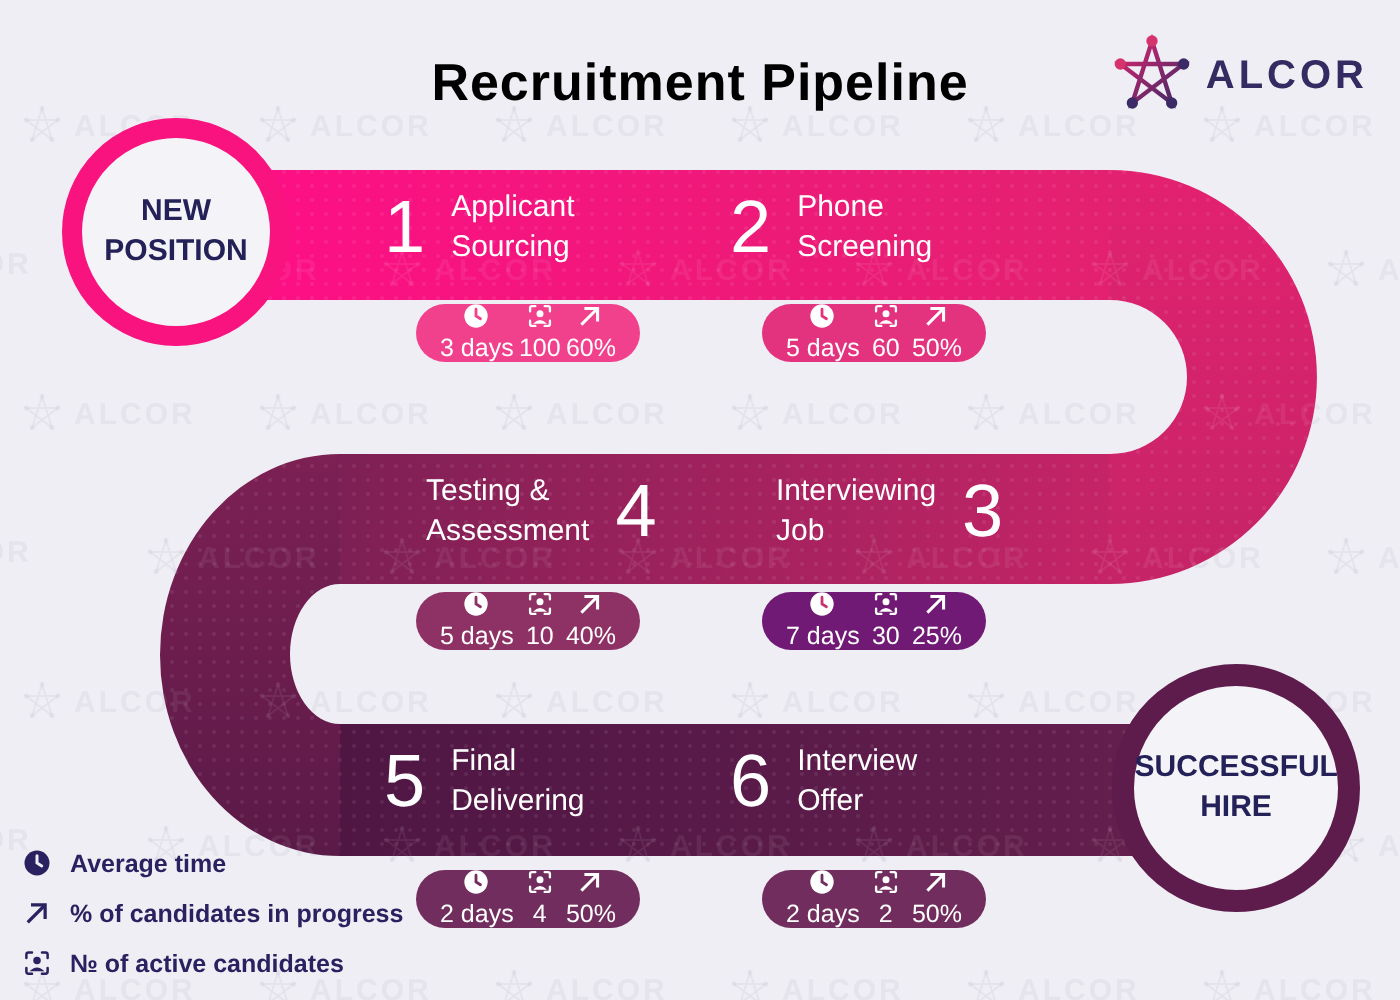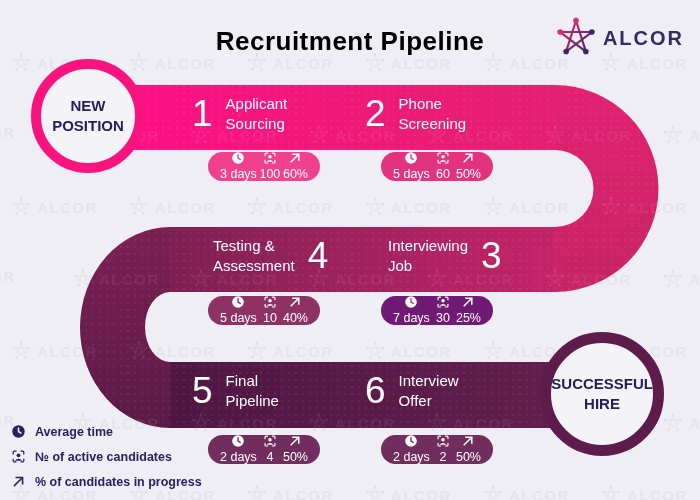--- a/index.html
+++ b/index.html
@@ -17,21 +17,21 @@
          font-size:26px;font-weight:bold;color:#000000;letter-spacing:.5px;}
   .logo{position:absolute;right:16px;top:16px;z-index:4;display:flex;align-items:center;gap:7px;}
   .logo-text{font-size:20px;font-weight:bold;letter-spacing:2px;color:#352b63;}
   
   #snake{position:absolute;inset:0;z-index:1;}
   
   .node{position:absolute;z-index:4;border-radius:50%;background:#f4f3f8;display:flex;
         align-items:center;justify-content:center;text-align:center;
         font-weight:bold;color:#232158;line-height:1.35;}
   #node-start{left:31px;top:59px;width:94px;height:94px;border:10px solid #f9137f;font-size:15px;}
-  #node-end{left:540px;top:332px;width:102px;height:102px;border:11px solid #5e1c4d;font-size:15px;justify-content:center;}
+  #node-end{left:556px;top:332px;width:102px;height:102px;border:11px solid #5e1c4d;font-size:15px;justify-content:center;}
   .node span{padding:0 6px;}
   
   .stage{position:absolute;z-index:4;display:flex;align-items:center;gap:13px;color:#fff;}
   .stage-num{font-size:37px;line-height:1;font-weight:400;}
   .stage-label{font-size:15px;line-height:1.3;font-weight:400;}
   
   .badge{position:absolute;z-index:4;width:112px;height:29px;border-radius:16px;color:#fff;
          display:flex;align-items:center;justify-content:space-between;
          padding:4px 12px 5px 12px;box-sizing:border-box;}
   .bcol{display:flex;flex-direction:column;align-items:center;gap:2px;}
@@ -1209,21 +1209,21 @@
     <div class="stage-label">
       <div>Interviewing</div>
       <div>Job</div>
     </div>
     <div class="stage-num">3</div>
   </div>
   <div class="stage" style="left:192px;top:371px">
     <div class="stage-num">5</div>
     <div class="stage-label">
       <div>Final</div>
-      <div>Pipeline</div>
+      <div>Delivering</div>
     </div>
   </div>
   <div class="stage" style="left:365px;top:371px">
     <div class="stage-num">6</div>
     <div class="stage-label">
       <div>Interview</div>
       <div>Offer</div>
     </div>
   </div>
 
@@ -1428,38 +1428,38 @@
 
   <div class="legend">
     <div class="legend-item">
       <span class="legend-icon">
           <svg viewBox="0 0 24 24">
             <circle cx="12" cy="12" r="10" fill="currentColor"></circle>
             <path d="M12 6.2 V12 L15.8 14.4" stroke="var(--bg,#fff)" stroke-width="2.4" fill="none" stroke-linecap="round"></path>
           </svg>
         </span>
       <span>Average time</span>
+    </div>
+    <div class="legend-item">
+      <span class="legend-icon">
+          <svg viewBox="0 0 24 24" fill="none" stroke="currentColor" stroke-width="2.6" stroke-linecap="square">
+            <path d="M5.5 18.5 L17.5 6.5"></path>
+            <path d="M8.5 5.5 H18.5 V15.5"></path>
+          </svg>
+        </span>
+      <span>% of candidates in progress</span>
     </div>
     <div class="legend-item">
       <span class="legend-icon">
           <svg viewBox="0 0 24 24" fill="none" stroke="currentColor" stroke-width="2" stroke-linecap="round">
             <path d="M3.5 8 V5.2 Q3.5 3.5 5.2 3.5 H8"></path>
             <path d="M16 3.5 H18.8 Q20.5 3.5 20.5 5.2 V8"></path>
             <path d="M20.5 16 V18.8 Q20.5 20.5 18.8 20.5 H16"></path>
             <path d="M8 20.5 H5.2 Q3.5 20.5 3.5 18.8 V16"></path>
             <circle cx="12" cy="10" r="3" fill="currentColor" stroke="none"></circle>
             <path d="M6 18.6 Q12 12.4 18 18.6 Z" fill="currentColor" stroke="none"></path>
           </svg>
         </span>
       <span>№ of active candidates</span>
     </div>
-    <div class="legend-item">
-      <span class="legend-icon">
-          <svg viewBox="0 0 24 24" fill="none" stroke="currentColor" stroke-width="2.6" stroke-linecap="square">
-            <path d="M5.5 18.5 L17.5 6.5"></path>
-            <path d="M8.5 5.5 H18.5 V15.5"></path>
-          </svg>
-        </span>
-      <span>% of candidates in progress</span>
-    </div>
   </div>
 
 </div>
 
 </body></html>

